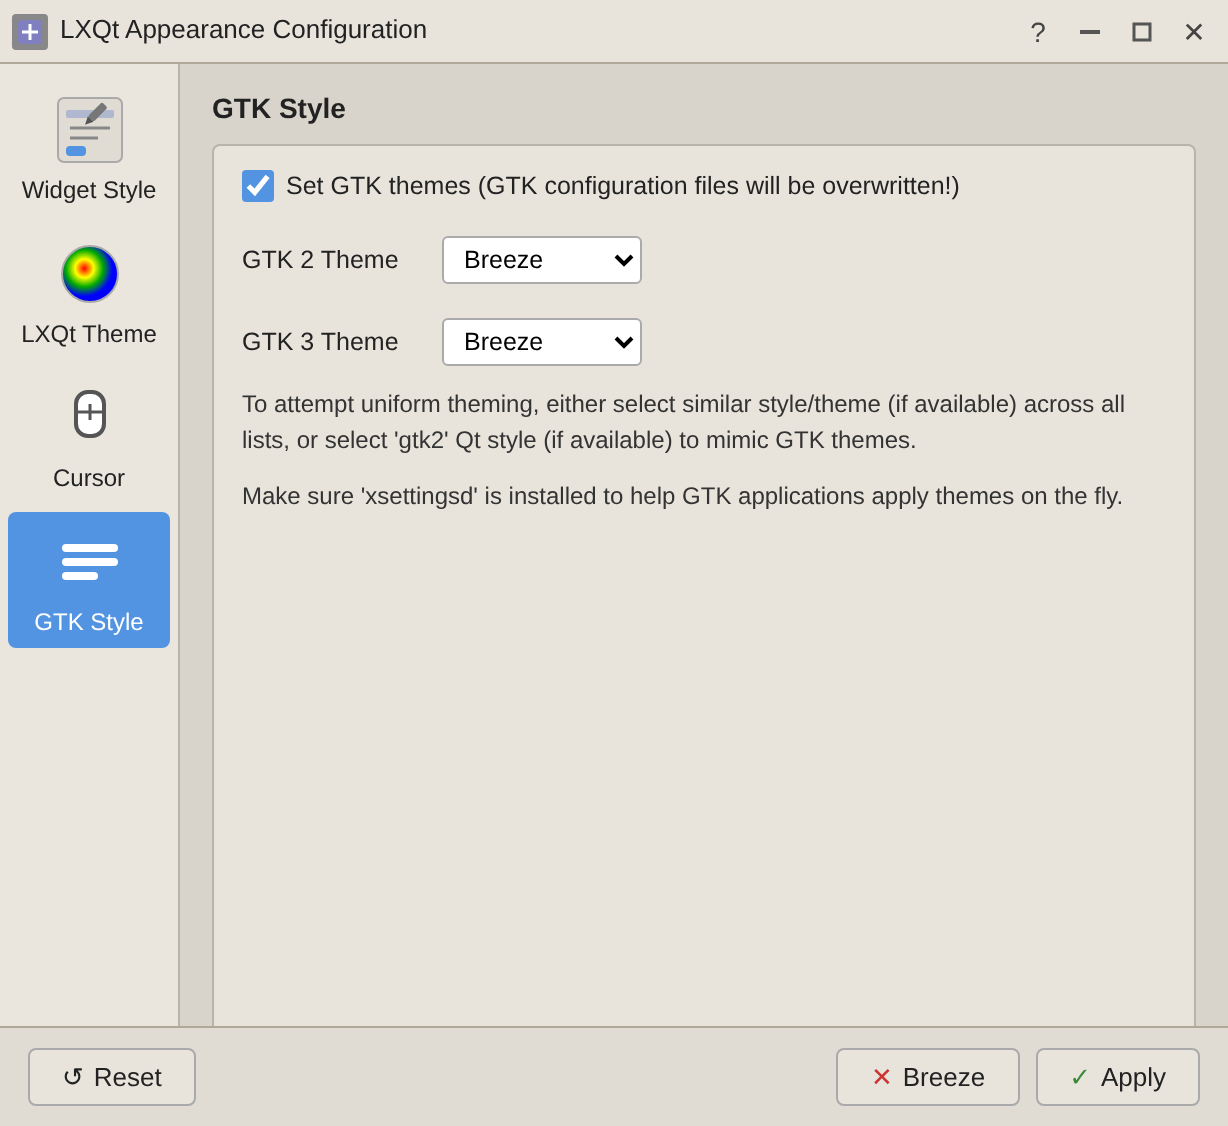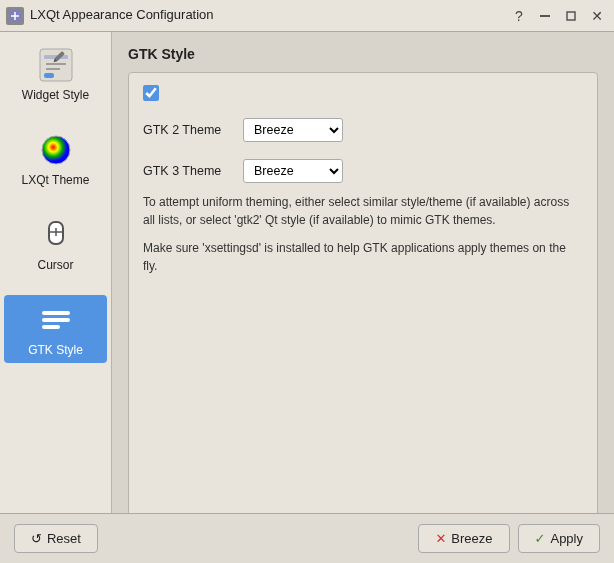--- a/index.html
+++ b/index.html
@@ -56,27 +56,27 @@
     }
 
     
     .main {
       display: flex;
       height: calc(563px - 32px);
     }
 
     
     .sidebar {
-      width: 112px;
+      width: 90px;
       background: #eae6de;
       border-right: 1px solid #b8b4ac;
       display: flex;
       flex-direction: column;
       padding: 8px 4px;
-      gap: 17px;
+      gap: 4px;
     }
     .sidebar-item {
       display: flex;
       flex-direction: column;
       align-items: center;
       padding: 6px 4px;
       border-radius: 4px;
       cursor: pointer;
       gap: 4px;
     }
@@ -316,20 +316,21 @@
     <div class="sidebar-spacer"></div>
   </div>
 
   <div class="content">
     <div class="section-title">GTK Style</div>
 
     <div class="gtk-panel">
 
       <div class="checkbox-row">
         <input type="checkbox" id="set-gtk-cb" checked="" style="">
+        <label for="set-gtk-cb" class="checkbox-label">Set GTK themes (GTK configuration files will be overwritten!)</label>
       </div>
 
       <div class="theme-row">
         <span class="theme-label">GTK 2 Theme</span>
         <select class="theme-select">
           <option>Breeze</option>
           <option>Adwaita</option>
           <option>Default</option>
           <option>Clearlooks</option>
         </select>

